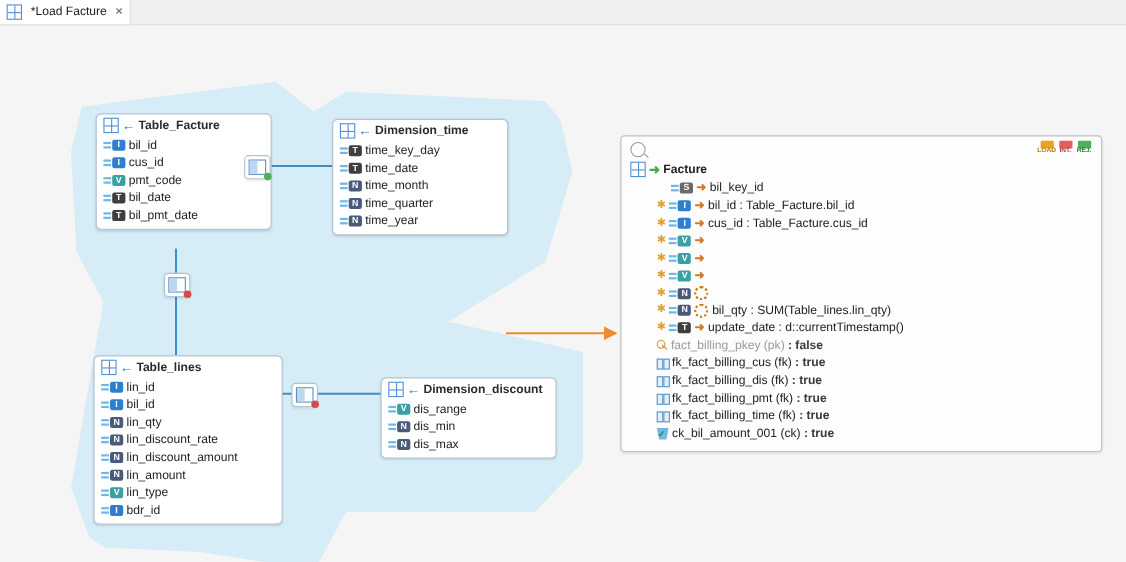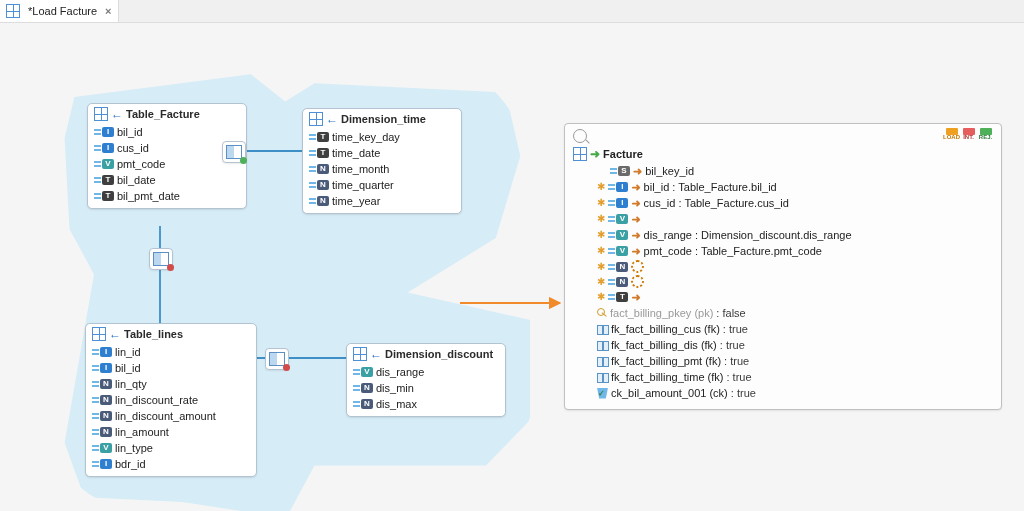--- a/index.html
+++ b/index.html
@@ -110,21 +110,21 @@
   }
   .target .t-row, .target .c-row {
     display: flex;
     align-items: center;
     gap: 3px;
     padding: 1px 0;
     line-height: 14px;
     margin-left: 24px;
   }
   .target .c-row.pk { color:#9a9a9a; }
-  .target .c-row .val  { color:#3a3a3a; }
+  .target .c-row .val  { color:#3a3a3a;font-weight:bold; }
 
   
   .ico { display:inline-flex; align-items:center; justify-content:center; }
   .ico-grid {
     width:12px; height:12px; border:1px solid #4e8fd6; position:relative; background:#fff;
   }
   .ico-grid::before, .ico-grid::after {
     content:""; position:absolute; background:#4e8fd6;
   }
   .ico-grid::before { left:50%; top:0; bottom:0; width:1px; }
@@ -535,54 +535,54 @@
           </span>
           <span class="arrow-out">➜</span>
         </div>
         <div class="t-row">
           <span class="star">✱</span>
           <span class="col-ico">
             <span class="bars"></span>
             <span class="type-badge tb-v">V</span>
           </span>
           <span class="arrow-out">➜</span>
-          <span>dis_range : Dimension_discount.dis_range</span>
         </div>
         <div class="t-row">
           <span class="star">✱</span>
           <span class="col-ico">
             <span class="bars"></span>
             <span class="type-badge tb-v">V</span>
           </span>
           <span class="arrow-out">➜</span>
-          <span>pmt_code : Table_Facture.pmt_code</span>
         </div>
         <div class="t-row">
           <span class="star">✱</span>
           <span class="col-ico">
             <span class="bars"></span>
             <span class="type-badge tb-n">N</span>
           </span>
           <span class="gear"></span>
         </div>
         <div class="t-row">
           <span class="star">✱</span>
           <span class="col-ico">
             <span class="bars"></span>
             <span class="type-badge tb-n">N</span>
           </span>
           <span class="gear"></span>
+          <span>bil_qty : SUM(Table_lines.lin_qty)</span>
         </div>
         <div class="t-row">
           <span class="star">✱</span>
           <span class="col-ico">
             <span class="bars"></span>
             <span class="type-badge tb-t">T</span>
           </span>
           <span class="arrow-out">➜</span>
+          <span>update_date : d::currentTimestamp()</span>
         </div>
       </div>
     <div id="target-constraints">
         <div class="c-row pk">
           <span class="key-ico"></span>
           <span>fact_billing_pkey (pk)</span> 
           <span class="val">: false</span>
         </div>
         <div class="c-row">
           <span class="fk-ico"></span>

